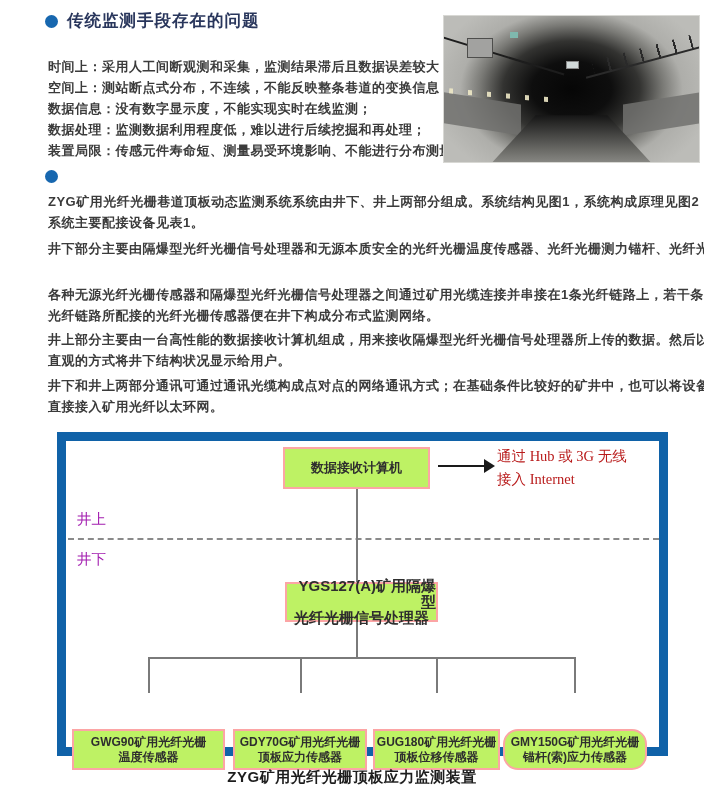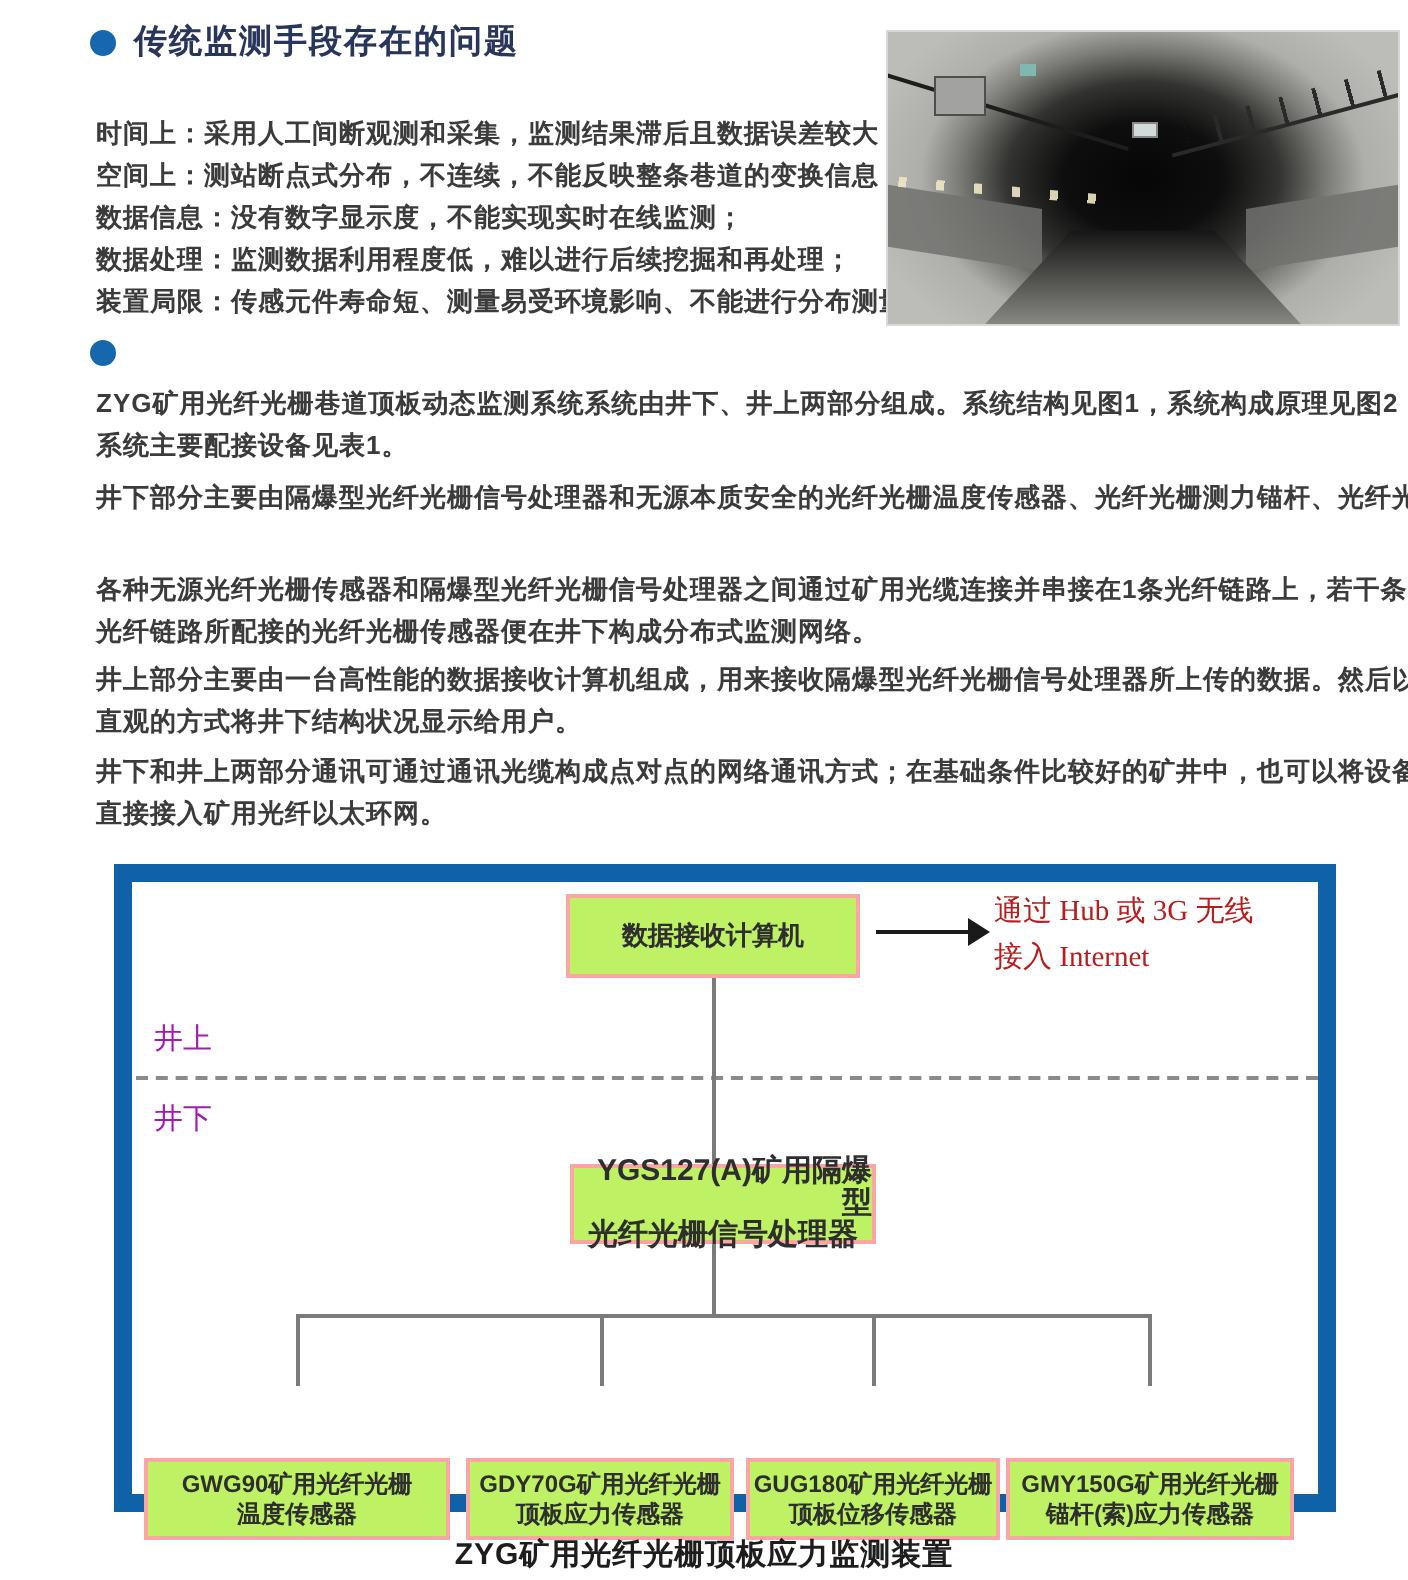--- a/index.html
+++ b/index.html
@@ -74,21 +74,21 @@
     position:absolute; border:2px solid #fca5a5; background:#bef264; box-sizing:border-box;
     display:flex; flex-direction:column; justify-content:center; align-items:center;
     font-weight:bold; color:#2e2e2e; text-align:right;
   }
   .top-box { left:226px; top:15px; width:147px; height:42px; font-size:13px; }
   .proc-box { left:228px; top:150px; width:153px; height:40px; font-size:15px; line-height:16px; }
   .sensor-box { top:261px; height:41px; font-size:12px; line-height:15px; letter-spacing:0;margin-top:36px; }
   .sb1 { left:15px;  width:153px; }
   .sb2 { left:176px; width:134px; }
   .sb3 { left:316px; width:127px; }
-  .sb4 { left:446px; width:144px; }
+  .sb4 { left:446px; width:144px;border-radius:15px; }
   .vline, .drop { position:absolute; width:2px; background:#7a7a7a; }
   .hline { position:absolute; height:2px; background:#7a7a7a; }
   .vline1 { left:299px; top:57px;  height:93px; }
   .vline2 { left:299px; top:190px; height:35px; }
   .hline1 { left:91px;  top:225px; width:428px; }
   .drop   { top:225px; height:36px; }
   .d1 { left:91px; } .d2 { left:243px; } .d3 { left:379px; } .d4 { left:517px; }
   .arrow-line { position:absolute; left:381px; top:33px; width:46px; height:2px; background:#1a1a1a; }
   .arrow-head {
     position:absolute; left:427px; top:27px; width:0; height:0;

